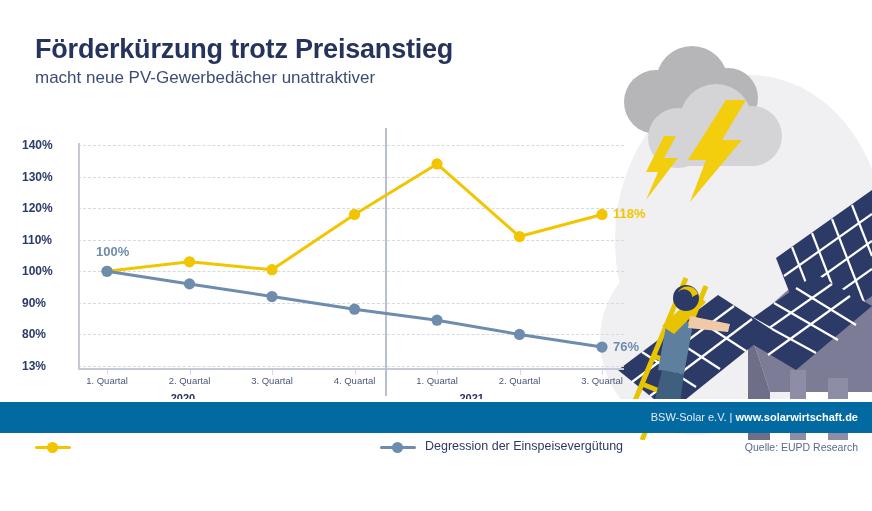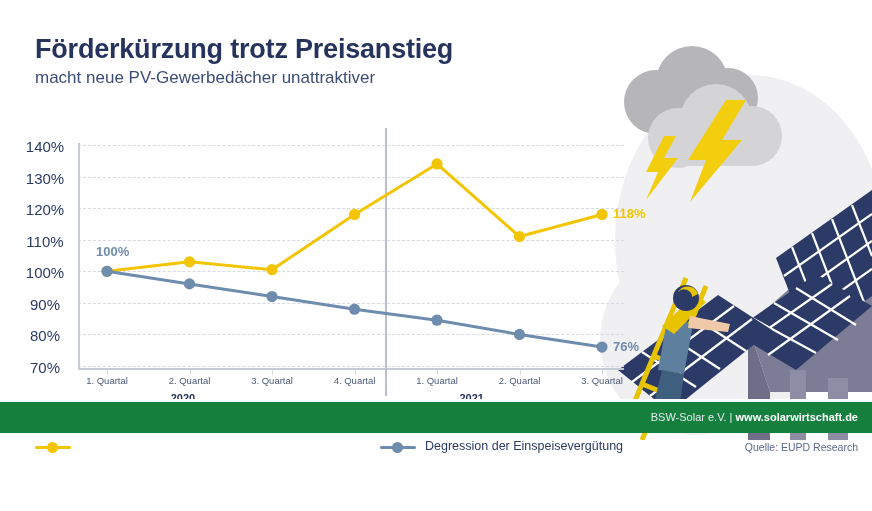--- a/index.html
+++ b/index.html
@@ -14,40 +14,40 @@
 
   
   .illustration{position:absolute;left:600px;top:40px;width:272px;height:400px;overflow:hidden;}
 
   
   .headline{position:absolute;left:35px;top:34px;font-size:27px;font-weight:bold;letter-spacing:-0.2px;color:#26335c;white-space:nowrap;}
   .subline{position:absolute;left:35px;top:68px;font-size:17px;font-weight:normal;color:#3c4c73;white-space:nowrap;}
 
   
   .chart{position:absolute;left:0;top:0;width:660px;height:420px;}
-  .ylabel{position:absolute;width:46px;text-align:center;font-size:15px;font-weight:normal;color:#2b3a66;}
+  .ylabel{position:absolute;width:46px;text-align:left;font-size:12px;font-weight:bold;color:#2b3a66;}
   .gridline{position:absolute;left:78px;width:546px;height:0;border-top:1px dashed #d6d9e2;}
   .axis-y{position:absolute;left:78px;top:143px;width:2px;height:227px;background:#c6cad6;}
   .axis-x{position:absolute;left:78px;top:368px;width:546px;height:2px;background:#c6cad6;}
   .divider{position:absolute;left:385px;top:128px;width:1.5px;height:268px;background:#b9bfd0;}
   .tick{position:absolute;top:370px;width:0;height:5px;border-left:1px solid #d6d9e2;}
   .qlabel{position:absolute;top:375px;font-size:9.5px;color:#4a5878;text-align:center;width:70px;}
   .yearlabel{position:absolute;top:392px;font-size:11px;font-weight:bold;color:#26335c;text-align:left;width:120px;}
   .dlabel{position:absolute;font-size:13px;font-weight:bold;white-space:nowrap;}
 
   
   .legend{position:absolute;left:35px;top:438px;width:600px;}
   .legend-item{position:absolute;display:flex;align-items:flex-start;}
   .legend-swatch{position:relative;width:36px;height:14px;flex:none;margin-right:9px;margin-top:2px;}
   .legend-swatch .ln{position:absolute;left:0;top:6px;width:36px;height:3px;border-radius:2px;}
   .legend-swatch .dt{position:absolute;left:12px;top:2px;width:11px;height:11px;border-radius:50%;}
   .legend-text{font-size:12.5px;line-height:16px;color:#2b3a66;max-width:260px;}
 
   .source{position:absolute;right:14px;top:441px;font-size:10.5px;color:#5a6party;color:#5a6a8c;}
-  .footerbar{position:absolute;left:0;bottom:0;width:872px;height:34px;background:#15803d;}
+  .footerbar{position:absolute;left:0;bottom:0;width:872px;height:34px;background:#0369a1;}
   .footertext{position:absolute;right:14px;bottom:10px;font-size:11px;color:#e8eaf2;}
   .footertext b{color:#ffffff;font-weight:bold;}
   .topline{position:absolute;left:0;top:0;width:872px;height:3px;background:#fff;}
 </style>
 </head>
 <body>
 
 <div id="infographic">
 
   <div class="illustration">
@@ -148,21 +148,21 @@
         <div class="gridline" style="top: 366px;"></div>
       </div>
     <div id="ylabel-layer">
         <div class="ylabel" style="top: 138px; left: 22px;">140%</div>
         <div class="ylabel" style="top: 169.571px; left: 22px;">130%</div>
         <div class="ylabel" style="top: 201.143px; left: 22px;">120%</div>
         <div class="ylabel" style="top: 232.714px; left: 22px;">110%</div>
         <div class="ylabel" style="top: 264.286px; left: 22px;">100%</div>
         <div class="ylabel" style="top: 295.857px; left: 22px;">90%</div>
         <div class="ylabel" style="top: 327.429px; left: 22px;">80%</div>
-        <div class="ylabel" style="top: 359px; left: 22px;">70%</div>
+        <div class="ylabel" style="top: 359px; left: 22px;">13%</div>
       </div>
     <div class="axis-y"></div>
     <div class="axis-x"></div>
     <div class="divider"></div>
     <div id="tick-layer">
         <div class="tick" style="left: 107px;"></div>
         <div class="tick" style="left: 189.5px;"></div>
         <div class="tick" style="left: 272px;"></div>
         <div class="tick" style="left: 354.5px;"></div>
         <div class="tick" style="left: 437px;"></div>

